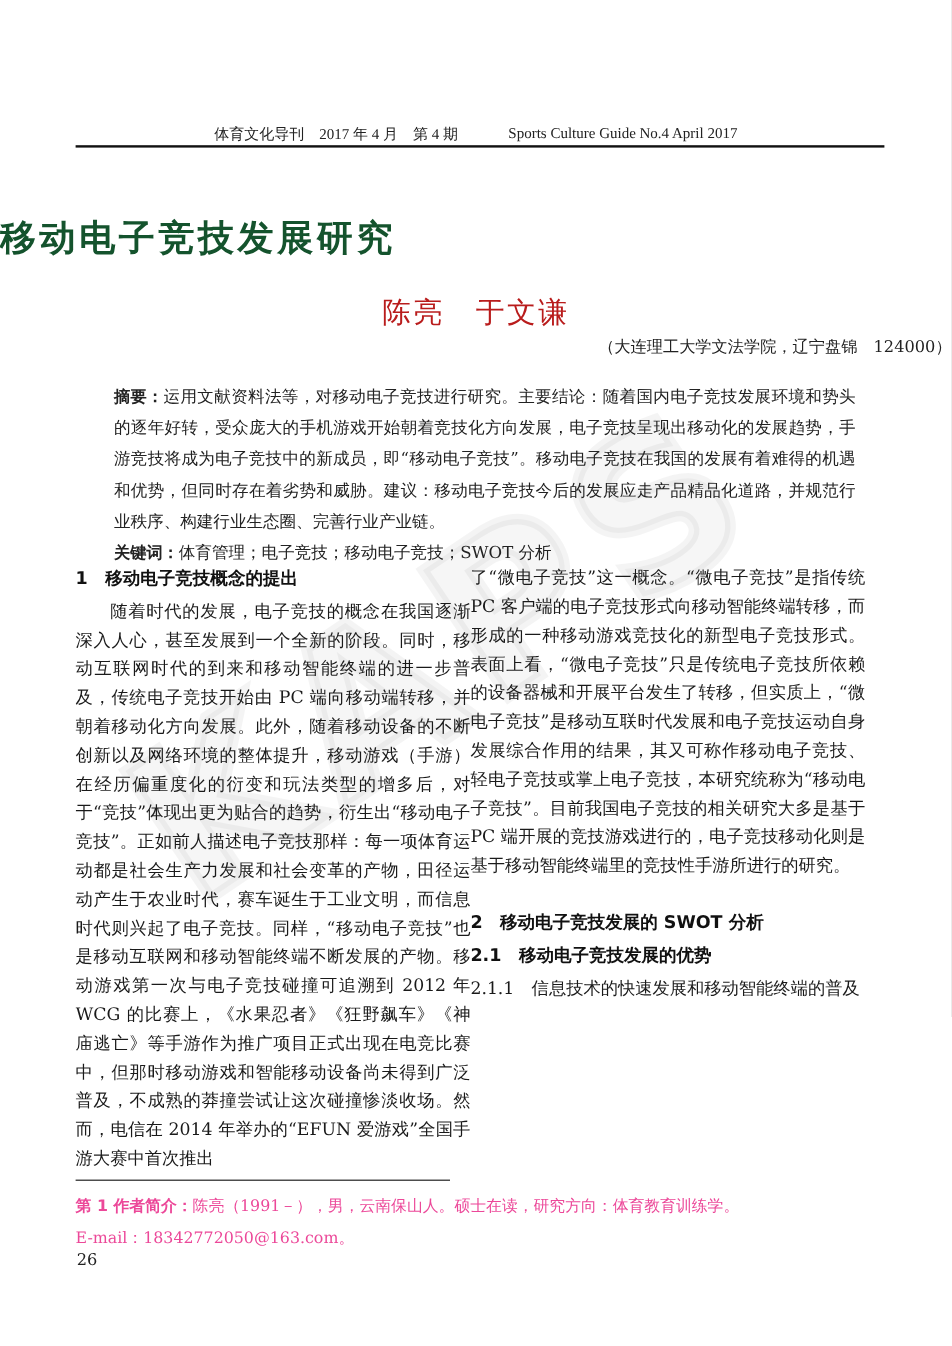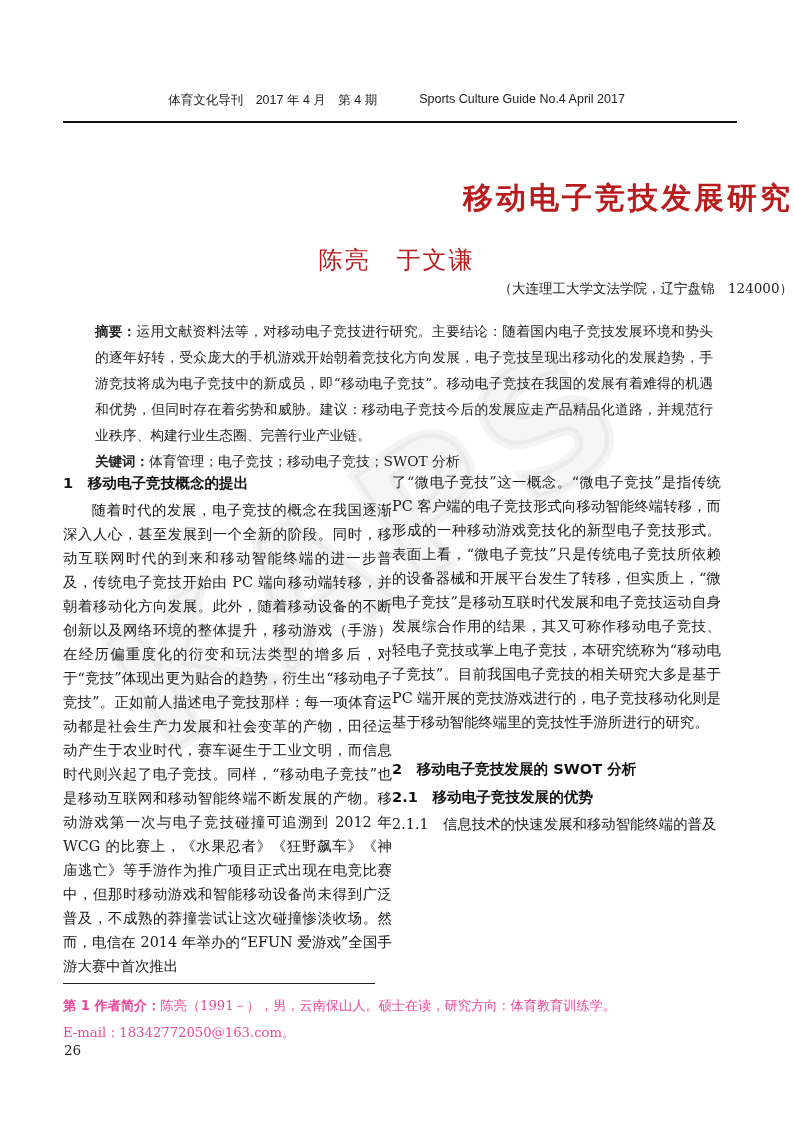--- a/index.html
+++ b/index.html
@@ -19,34 +19,34 @@
     transform:rotate(-34deg);
     font-family:"DejaVu Sans","Liberation Sans",sans-serif;
     font-weight:bold;font-size:175px;letter-spacing:14px;
     color:rgba(0,0,0,0.035);
     -webkit-text-stroke:9px rgba(0,0,0,0.045);
     z-index:0;pointer-events:none;user-select:none;
   }
   .layer{position:absolute;z-index:1;}
   
   .running-head{
-    top:92px;left:0;width:100%;
+    top:104px;left:0;width:100%;
     display:flex;justify-content:center;gap:42px;
     font-size:12.5px;color:#222;
-    font-family:Liberation Sans, sans-serif;
+    font-family:Liberation Serif, serif;
   }
   .head-rule{
     top:121px;left:63px;width:674px;height:0;
     border-top:2px solid #111;
   }
   .paper-title{
     top:178px;left:0;width:100%;
-    text-align:right;
+    text-align:left;
     font-family:Liberation Mono, monospace;
-    font-weight:bold;font-size:30px;letter-spacing:3px;color:#b91c1c;
+    font-weight:bold;font-size:30px;letter-spacing:3px;color:#14532d;
   }
   .authors{
     top:244px;left:0;width:100%;
     text-align:center;font-size:24px;letter-spacing:2px;color:#b91c1c;
   }
   .affiliation{
     top:280px;left:0;width:100%;
     text-align:right;font-size:13.5px;color:#222;
   }
   .abstract{

